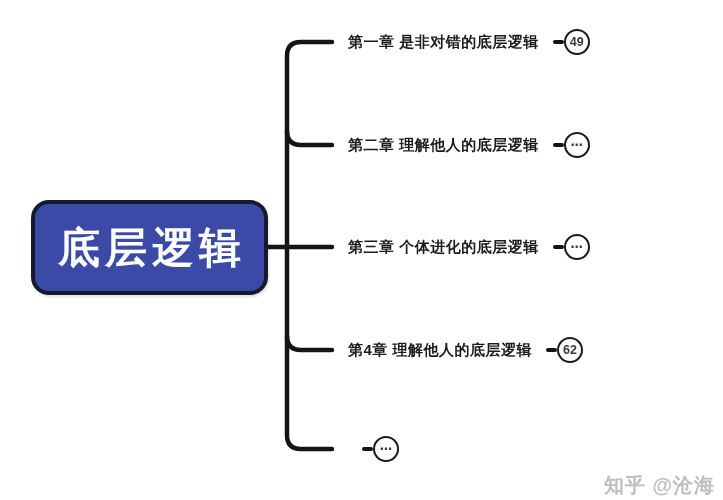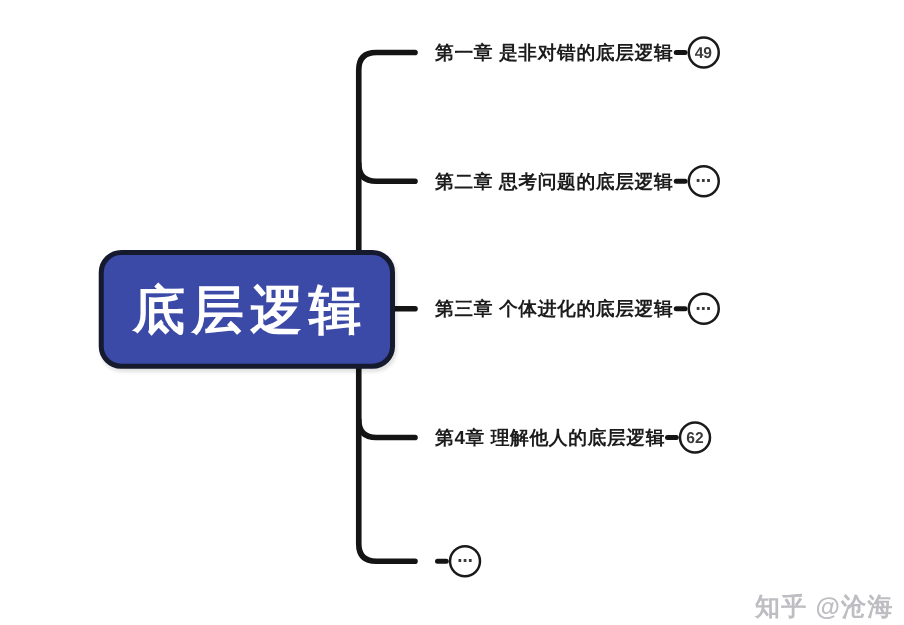--- a/index.html
+++ b/index.html
@@ -40,21 +40,20 @@
     left:31px;top:200px;
     width:237px;height:95px;
     box-sizing:border-box;
     background:var(--node-fill);
     border:4px solid var(--node-border);
     border-radius:18px;
     display:flex;
     align-items:center;
     justify-content:center;
     box-shadow:1px 2px 3px rgba(0,0,0,0.12);
-    margin-left:48px;
   }
   .root-label{
     color:var(--node-text);
     font-size:42px;
     font-weight:bold;
     letter-spacing:5px;
     text-indent:5px;
     white-space:nowrap;
   }
   .branch{
@@ -67,20 +66,21 @@
   }
   .branch-label{
     font-size:15px;
     font-weight:600;
     color:var(--branch-text);
     letter-spacing:0.5px;
   }
   .badge-wrap{
     display:flex;
     align-items:center;
+    margin-left:14px;
   }
   .badge-dash{
     width:11px;
     height:4.5px;
     border-radius:3px;
     background:var(--line);
   }
   .badge-circle{
     width:26px;height:26px;
     box-sizing:border-box;
@@ -124,21 +124,21 @@
 
   <div class="branch" style="top:42px">
     <span class="branch-label">第一章 是非对错的底层逻辑</span>
     <span class="badge-wrap">
       <span class="badge-dash"></span>
       <span class="badge-circle">49</span>
     </span>
   </div>
 
   <div class="branch" style="top:145px">
-    <span class="branch-label">第二章 思考问题的底层逻辑</span>
+    <span class="branch-label">第二章 理解他人的底层逻辑</span>
     <span class="badge-wrap">
       <span class="badge-dash"></span>
       <span class="badge-circle">⋯</span>
     </span>
   </div>
 
   <div class="branch" style="top:247px">
     <span class="branch-label">第三章 个体进化的底层逻辑</span>
     <span class="badge-wrap">
       <span class="badge-dash"></span>

